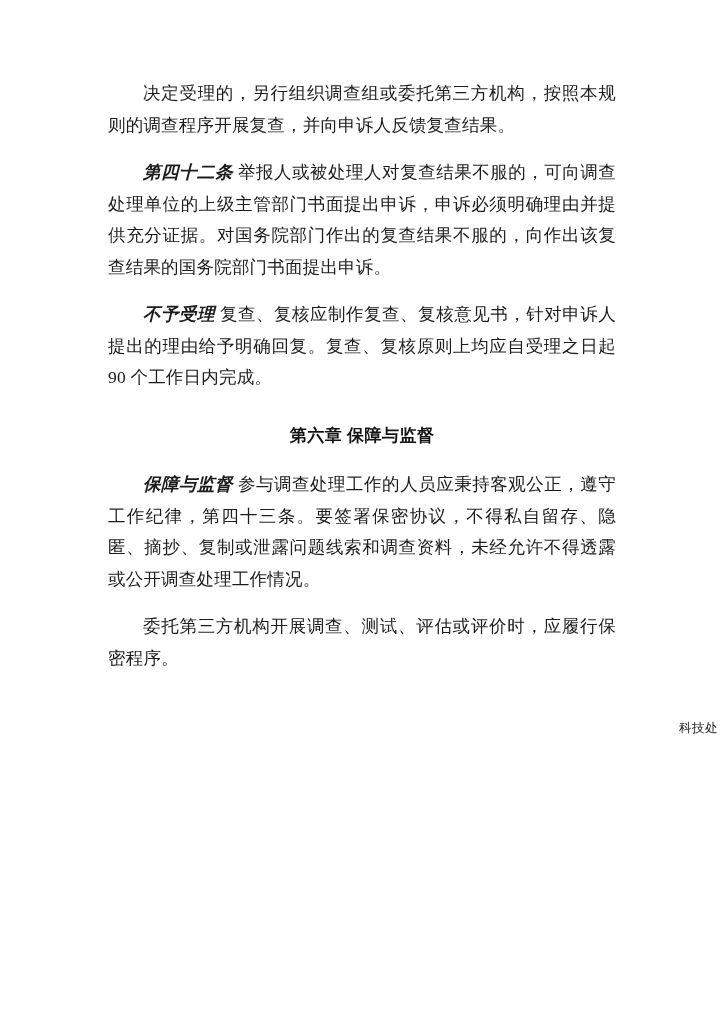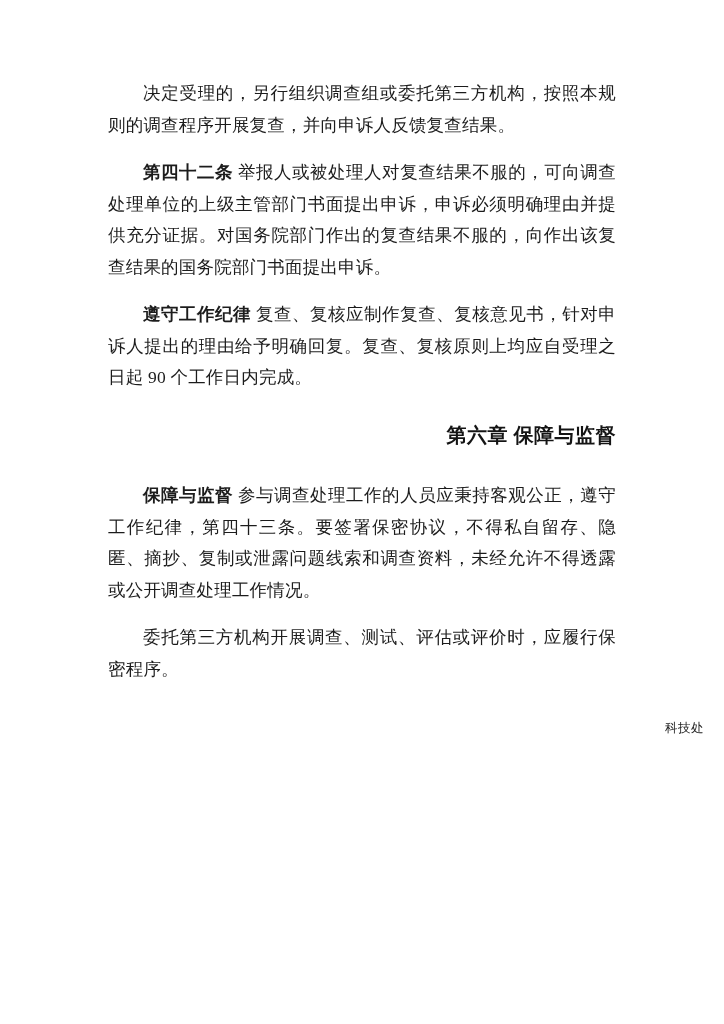--- a/index.html
+++ b/index.html
@@ -28,33 +28,34 @@
     text-justify: inter-ideograph;
     margin: 0 0 16px 0;
     letter-spacing: 0.2px;
     color: #1c1c1c;
   }
   .para.indent {
     text-indent: 2em;
   }
   .para .lead {
     font-weight: bold;
+    font-style: italic;
   }
   .chapter-heading {
-    font-size: 20px;
+    font-size: 17px;
     line-height: 31.5px;
     font-weight: bold;
-    text-align: right;
-    margin: 26px 0 29px 0;
+    text-align: center;
+    margin: 26px 0 18px 0;
     letter-spacing: 0.5px;
     color: #141414;
   }
   .footer-mark {
     position: absolute;
-    right: 20px;
+    right: 6px;
     bottom: 8px;
     font-size: 12.5px;
     color: #1c1c1c;
     letter-spacing: 0.5px;
   }
 </style>
 </head>
 <body>
 
 <div class="page">
@@ -62,21 +63,21 @@
   <p class="para indent">
     <span>决定受理的，另行组织调查组或委托第三方机构，按照本规则的调查程序开展复查，并向申诉人反馈复查结果。</span>
   </p>
 
   <p class="para indent">
     <span class="lead">第四十二条</span><span> 举报人或被处理人对复查结果不服的，可向调查处理单位的上级主管部门书面提出申诉，申诉必须明确理由并提供充分证据。对国务院部门作出的复查结果不服的，向作出该复查结果的国务院部门书面提出申诉。</span>
   </p>
 
 
   <p class="para indent">
-    <span class="lead">遵守工作纪律</span><span> 复查、复核应制作复查、复核意见书，针对申诉人提出的理由给予明确回复。复查、复核原则上均应自受理之日起 90 个工作日内完成。</span>
+    <span class="lead">不予受理</span><span> 复查、复核应制作复查、复核意见书，针对申诉人提出的理由给予明确回复。复查、复核原则上均应自受理之日起 90 个工作日内完成。</span>
   </p>
 
   <h2 class="chapter-heading">第六章  保障与监督</h2>
 
   <p class="para indent">
     <span class="lead">保障与监督</span><span> 参与调查处理工作的人员应秉持客观公正，遵守工作纪律，第四十三条。要签署保密协议，不得私自留存、隐匿、摘抄、复制或泄露问题线索和调查资料，未经允许不得透露或公开调查处理工作情况。</span>
   </p>
 
   <p class="para indent">
     <span>委托第三方机构开展调查、测试、评估或评价时，应履行保密程序。</span>

